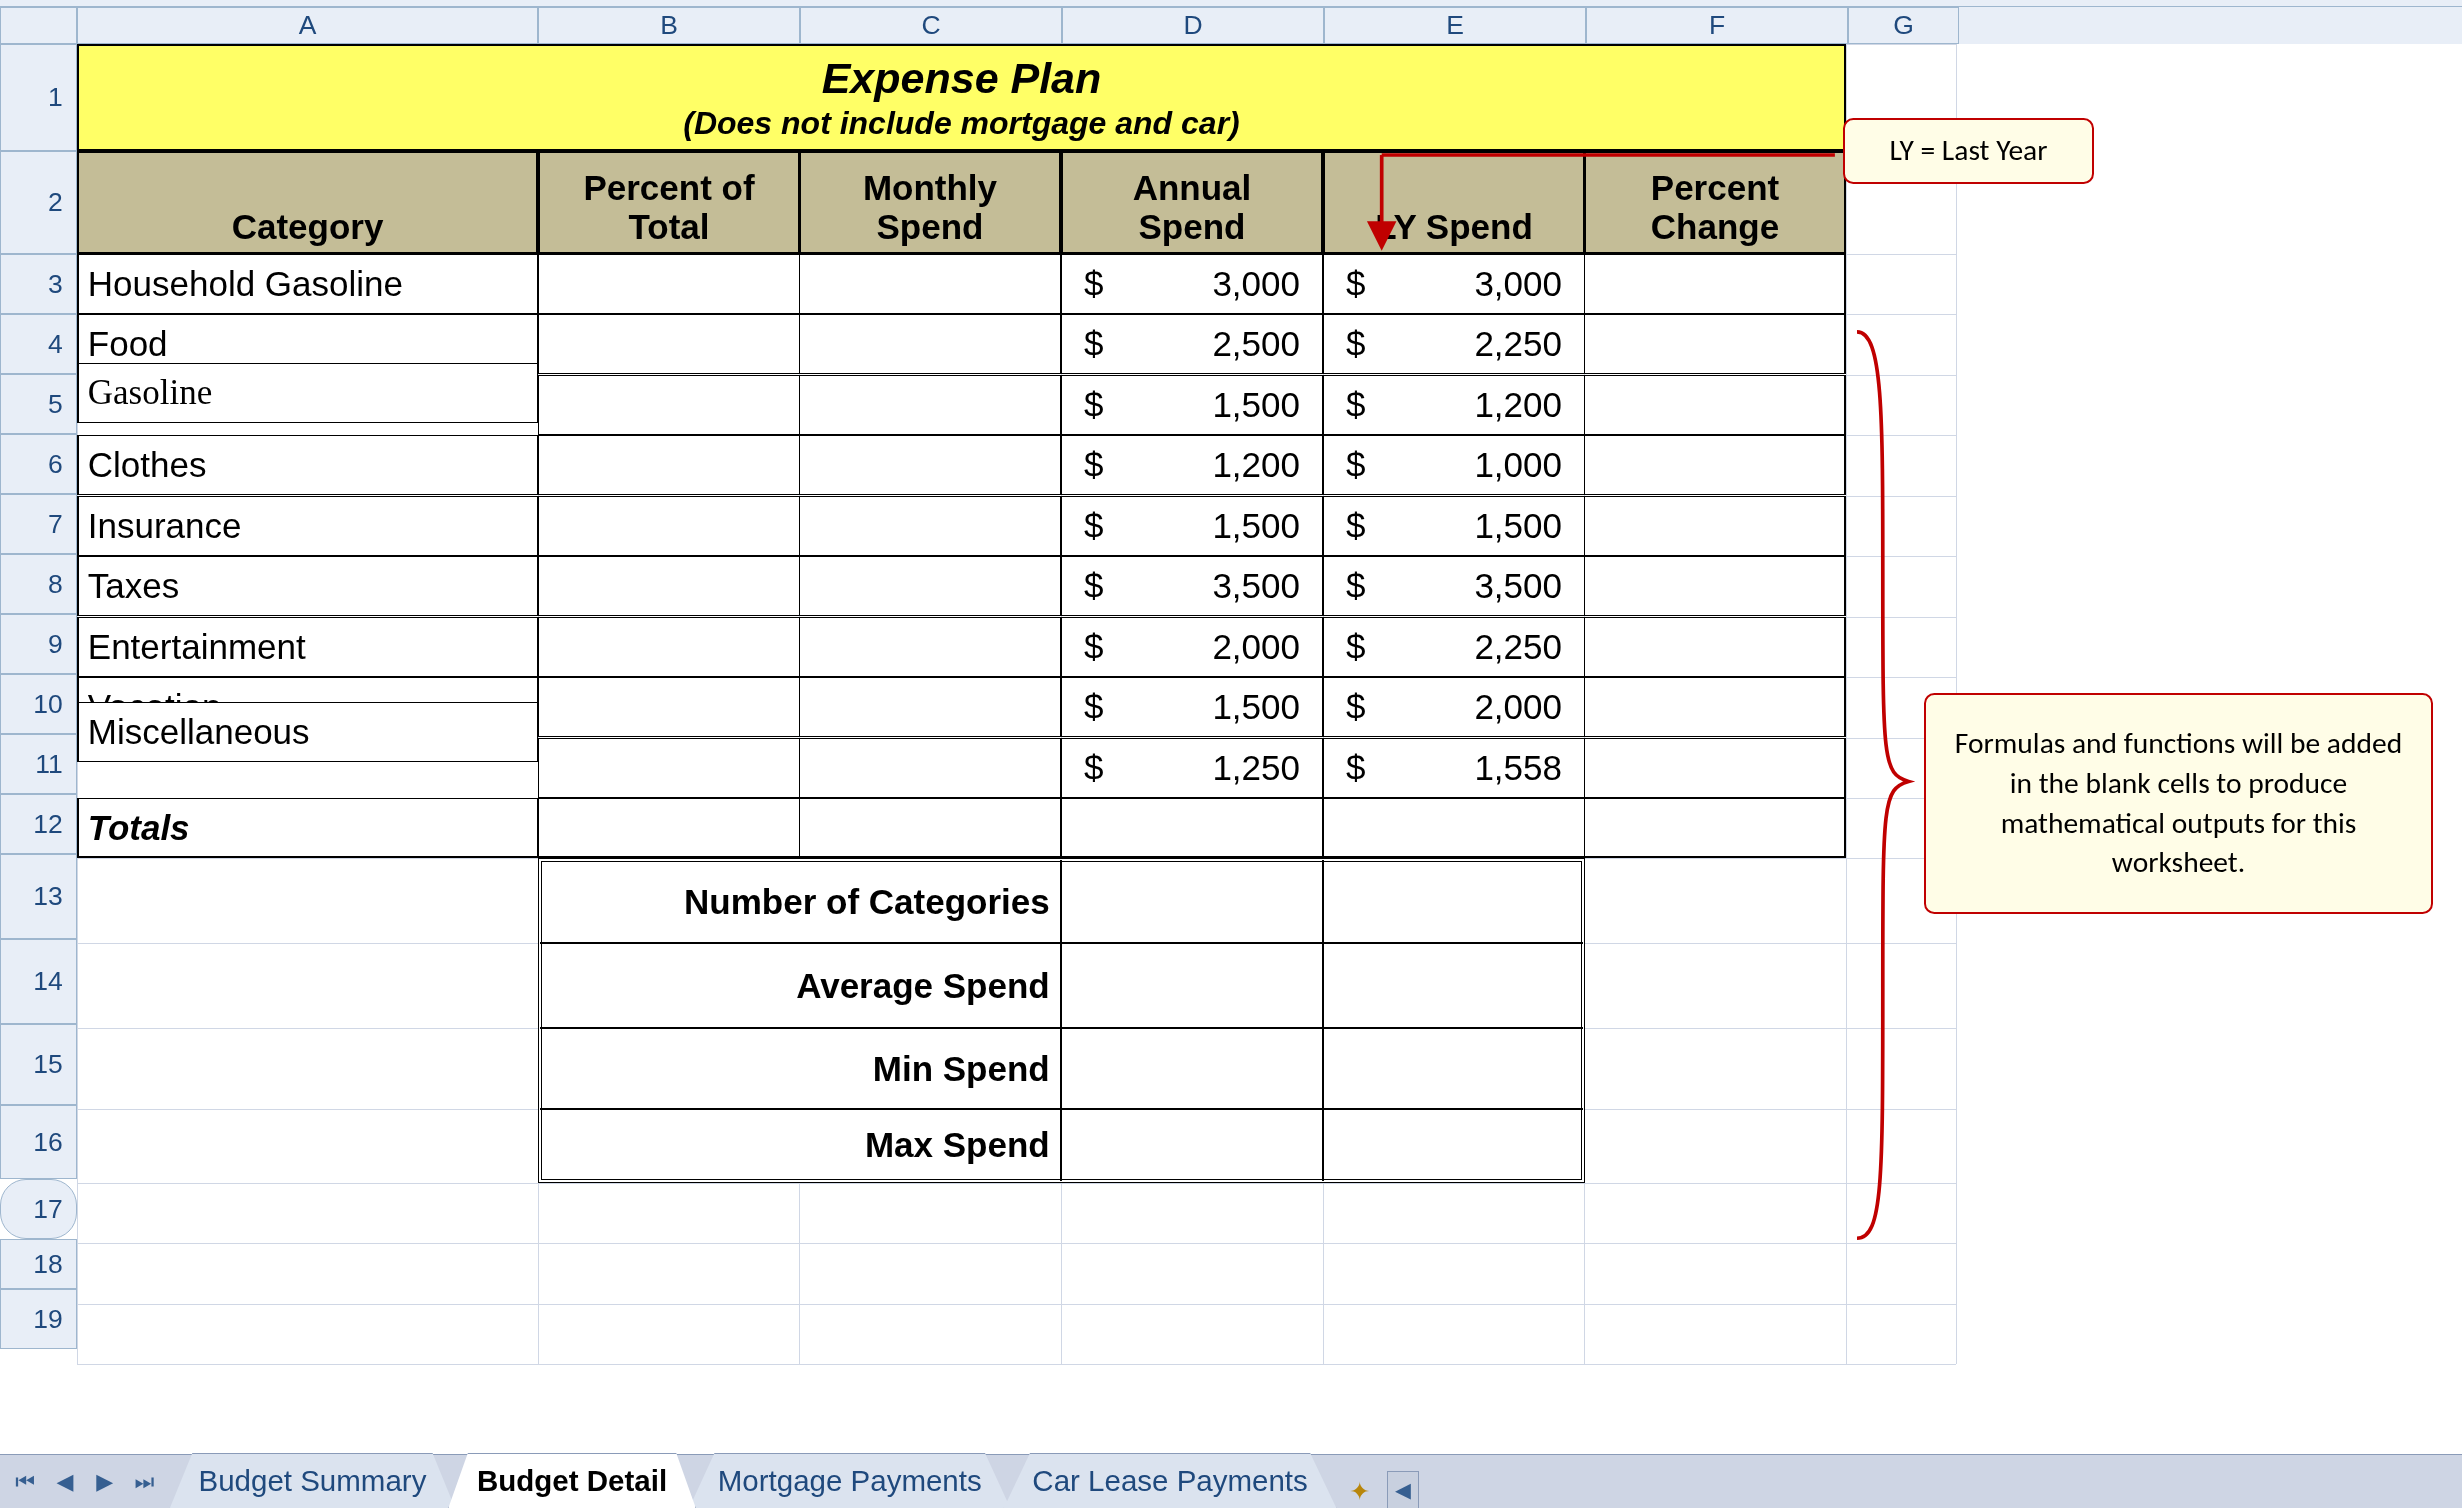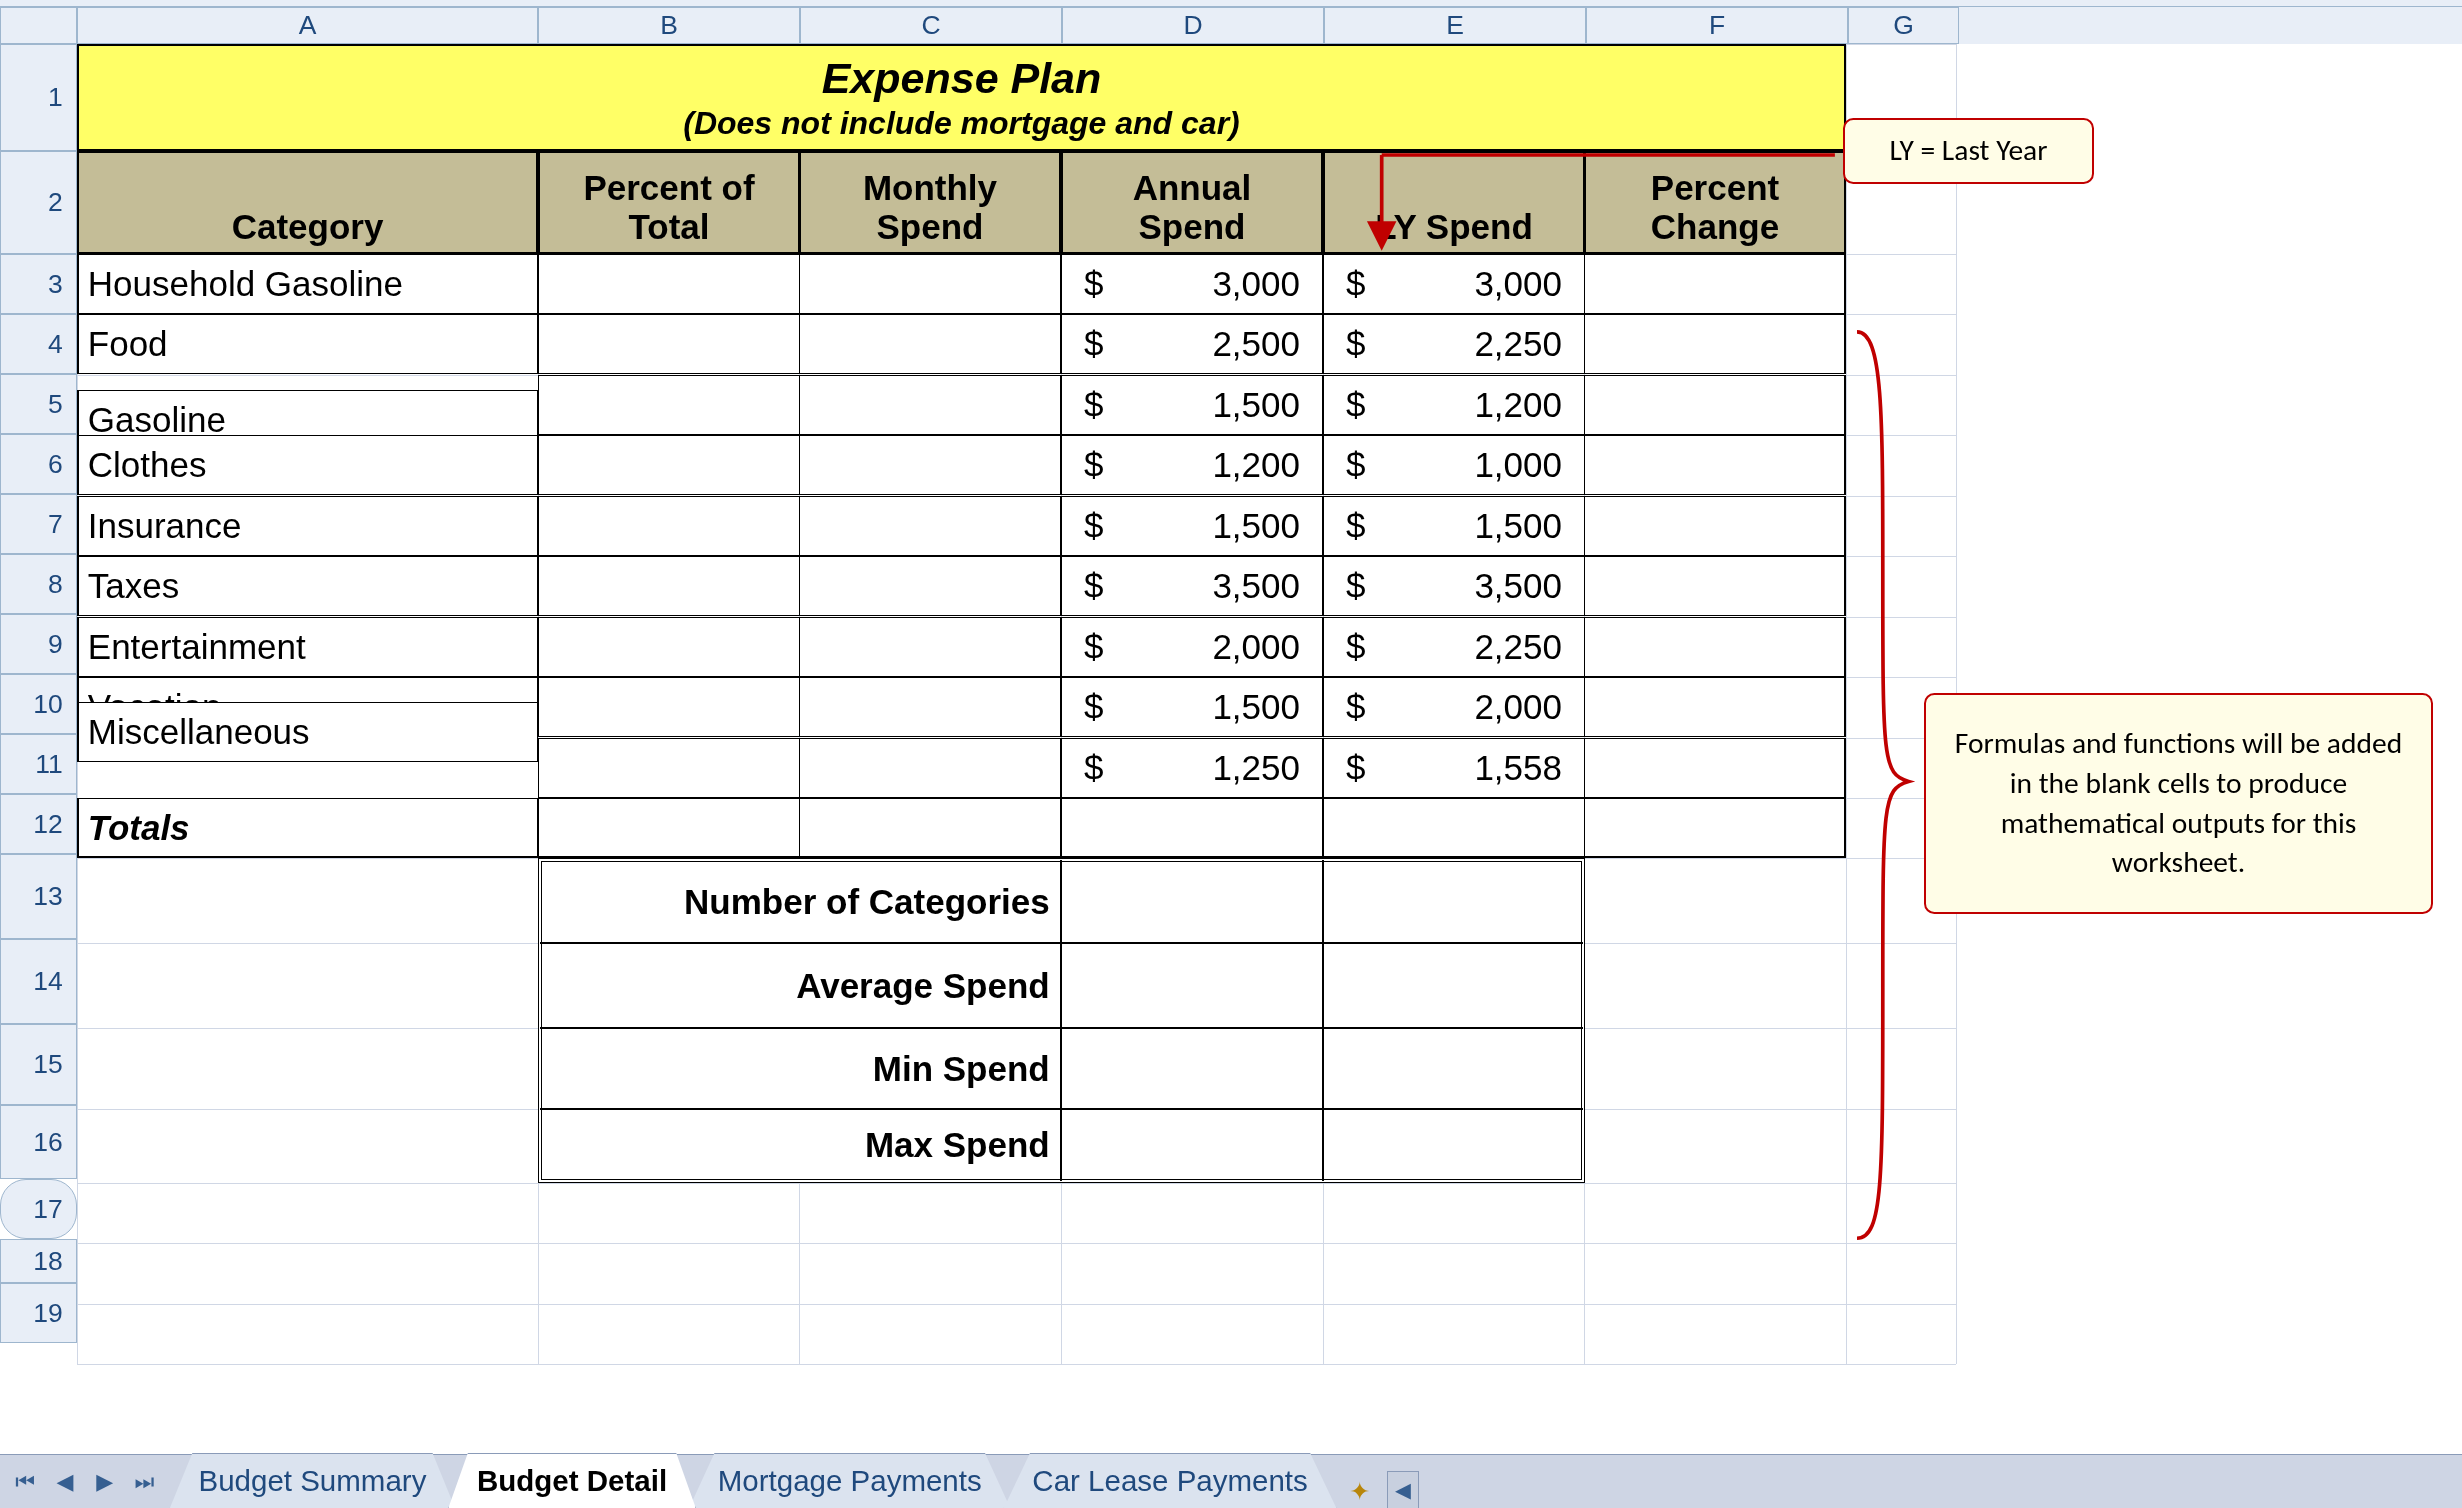--- a/index.html
+++ b/index.html
@@ -249,21 +249,21 @@
       <div class="row-header" style="height: 60px;">8</div>
       <div class="row-header" style="height: 60px;">9</div>
       <div class="row-header" style="height: 60px;">10</div>
       <div class="row-header" style="height: 60px;">11</div>
       <div class="row-header" style="height: 60px;">12</div>
       <div class="row-header" style="height: 85px;">13</div>
       <div class="row-header" style="height: 85px;">14</div>
       <div class="row-header" style="height: 81px;">15</div>
       <div class="row-header" style="height: 74px;">16</div>
       <div class="row-header" style="height: 60px; border-radius: 26px;">17</div>
-      <div class="row-header" style="height: 44px; padding-left: 36px;">18</div>
+      <div class="row-header" style="height: 50px; padding-left: 36px;">18</div>
       <div class="row-header" style="height: 60px;">19</div>
     </div>
 
   <div class="grid" id="grid" style="width: 1879px; height: 1320px;">
       <div class="grid-line-h" style="top: 0px; width: 1879px;"></div>
       <div class="grid-line-h" style="top: 107px; width: 1879px;"></div>
       <div class="grid-line-h" style="top: 210px; width: 1879px;"></div>
       <div class="grid-line-h" style="top: 270px; width: 1879px;"></div>
       <div class="grid-line-h" style="top: 331px; width: 1879px;"></div>
       <div class="grid-line-h" style="top: 391px; width: 1879px;"></div>
@@ -328,21 +328,21 @@
       <div class="cell data-cell" style="left: 722px; top: 270px; width: 262px; height: 60px;"></div>
       <div class="cell data-cell currency-cell" style="left: 984px; top: 270px; width: 262px; height: 60px; padding-left: 22px; padding-right: 22px;">
         <span class="currency-sym">$</span>
         <span class="currency-val">2,500</span>
       </div>
       <div class="cell data-cell currency-cell" style="left: 1246px; top: 270px; width: 262px; height: 60px; padding-left: 22px; padding-right: 22px;">
         <span class="currency-sym">$</span>
         <span class="currency-val">2,250</span>
       </div>
       <div class="cell data-cell thick-right" style="left: 1507px; top: 270px; width: 262px; height: 60px;"></div>
-      <div class="cell data-cell thick-left" style="left: 0px; top: 346px; width: 461px; height: 60px;">Gasoline</div>
+      <div class="cell data-cell thick-left" style="left: 0px; top: 319px; width: 461px; height: 60px; font-family: Liberation Serif, serif;">Gasoline</div>
       <div class="cell data-cell" style="left: 461px; top: 331px; width: 262px; height: 60px;"></div>
       <div class="cell data-cell" style="left: 722px; top: 331px; width: 262px; height: 60px;"></div>
       <div class="cell data-cell currency-cell" style="left: 984px; top: 331px; width: 262px; height: 60px; padding-left: 22px; padding-right: 22px;">
         <span class="currency-sym">$</span>
         <span class="currency-val">1,500</span>
       </div>
       <div class="cell data-cell currency-cell" style="left: 1246px; top: 331px; width: 262px; height: 60px; padding-left: 22px; padding-right: 22px;">
         <span class="currency-sym">$</span>
         <span class="currency-val">1,200</span>
       </div>

